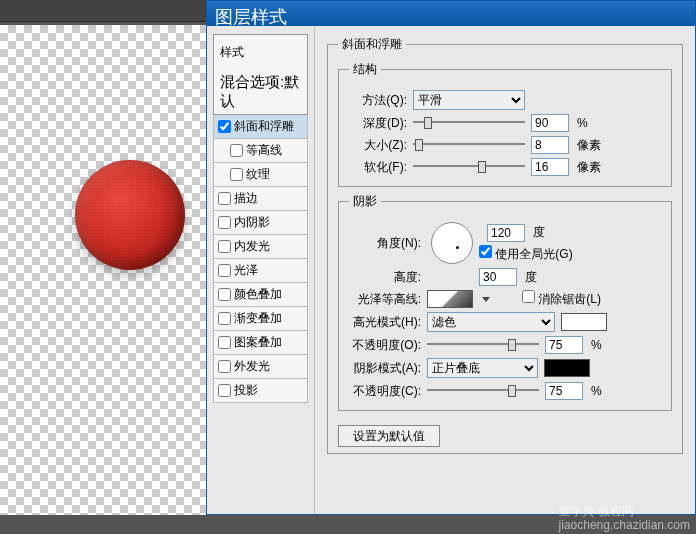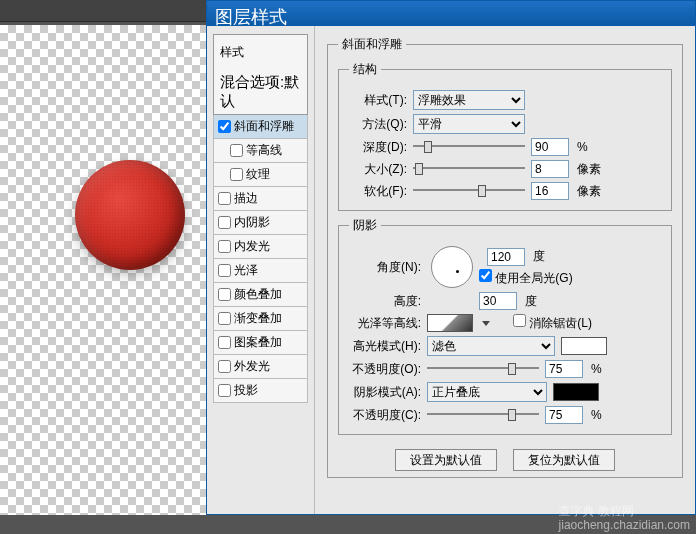--- a/index.html
+++ b/index.html
@@ -31,21 +31,21 @@
 .slider{height:14px;position:relative;background:linear-gradient(to bottom,transparent 5px,#888 5px,#888 7px,transparent 7px)}
 .slider .thumb{position:absolute;top:1px;width:8px;height:12px;background:#ddd;border:1px solid #555}
 .unit{margin-left:2px}
 .radio-group{display:flex;gap:12px;align-items:center}
 .angle-dial{width:42px;height:42px;border:1px solid #888;border-radius:50%;background:#fff;position:relative;margin-left:4px}
 .angle-dial::after{content:"";position:absolute;left:60%;top:58%;width:3px;height:3px;background:#000;border-radius:50%}
 .swatch{width:46px;height:18px;border:1px solid #555;display:inline-block}
 .sw-grad{background:linear-gradient(135deg,#fff 0%,#fff 48%,#888 52%,#333 100%)}
 .sw-white{background:#fff}
 .sw-black{background:#000}
-.btn-row{display:flex;gap:16px;justify-content:center;padding-top:8px}
+.btn-row{display:flex;gap:16px;justify-content:space-between;padding-top:8px}
 button{background:#f0f0f0;border:1px solid #888;padding:2px 14px;height:22px}
 .watermark{position:absolute;right:6px;bottom:2px;color:rgba(255,255,255,.55);font-size:12px;text-align:left;line-height:14px}
 .tri{display:inline-block;width:0;height:0;border-left:4px solid transparent;border-right:4px solid transparent;border-top:5px solid #444;margin-left:3px;vertical-align:middle}
 </style>
 </head>
 <body>
 
 <div class="topbar"></div>
 
 <div class="canvas-area">
@@ -111,24 +111,20 @@
     </div>
 
     <div class="content">
       <fieldset>
         <legend>斜面和浮雕</legend>
 
         <fieldset>
           <legend>结构</legend>
 
           <div class="row">
-            <span class="lbl">样式(T):</span>
-            <select class="sel-wide"><option>浮雕效果</option></select>
-          </div>
-          <div class="row">
             <span class="lbl">方法(Q):</span>
             <select class="sel-wide"><option>平滑</option></select>
           </div>
           <div class="row">
             <span class="lbl">深度(D):</span>
             <div class="slider" style="width:112px">
                 <div class="thumb" style="left:10%"></div>
               </div>
             <input type="text" class="num" value="90" style="">
             <span class="unit">%</span>
@@ -168,53 +164,52 @@
           <div class="row">
             <span class="lbl" style="min-width:72px">高度:</span>
             <span style="width:46px"></span>
             <input type="text" class="num" value="30" style="">
             <span class="unit">度</span>
           </div>
           <div class="row">
             <span class="lbl" style="min-width:72px">光泽等高线:</span>
             <span class="swatch sw-grad"></span>
               <span class="tri"></span>
-            <label style="margin-left:17px"><input type="checkbox" style=""> <span>消除锯齿(L)</span></label>
+            <label style="margin-left:26px"><input type="checkbox" style=""> <span>消除锯齿(L)</span></label>
           </div>
           <div class="row">
             <span class="lbl" style="min-width:72px">高光模式(H):</span>
             <select style="width:128px"><option>滤色</option></select>
             <span class="swatch sw-white"></span>
           </div>
           <div class="row">
             <span class="lbl" style="min-width:72px">不透明度(O):</span>
             <div class="slider" style="width:112px">
                 <div class="thumb" style="left:72%"></div>
               </div>
             <input type="text" class="num" value="75" style="">
             <span class="unit">%</span>
           </div>
           <div class="row">
             <span class="lbl" style="min-width:72px">阴影模式(A):</span>
-            <select style="width:120px"><option>正片叠底</option></select>
+            <select style="width:111px"><option>正片叠底</option></select>
             <span class="swatch sw-black"></span>
           </div>
           <div class="row">
             <span class="lbl" style="min-width:72px">不透明度(C):</span>
             <div class="slider" style="width:112px">
                 <div class="thumb" style="left:72%"></div>
               </div>
             <input type="text" class="num" value="75" style="">
             <span class="unit">%</span>
           </div>
         </fieldset>
 
         <div class="btn-row">
           <button>设置为默认值</button>
-          <button>复位为默认值</button>
         </div>
       </fieldset>
     </div>
   </div>
 </div>
 
 <div class="watermark">
   <div>查字典 教程网</div>
   <div>jiaocheng.chazidian.com</div>
 </div>

